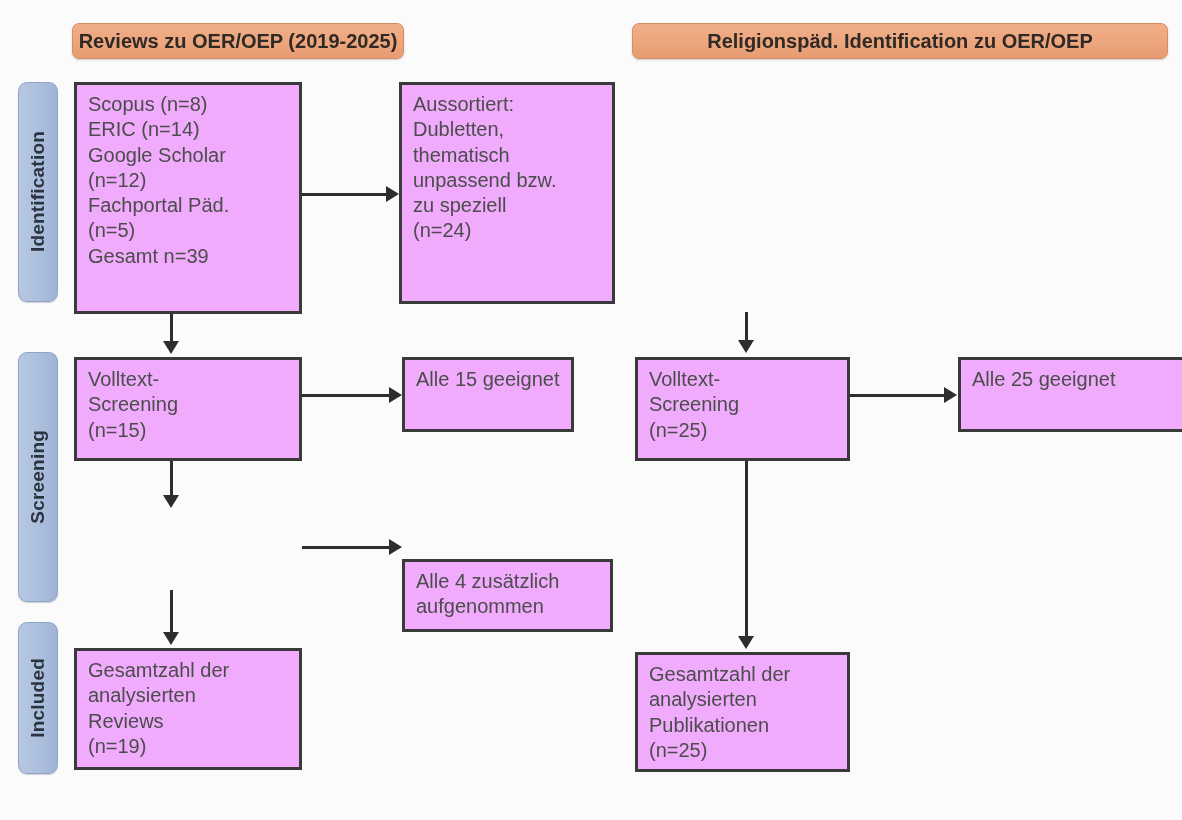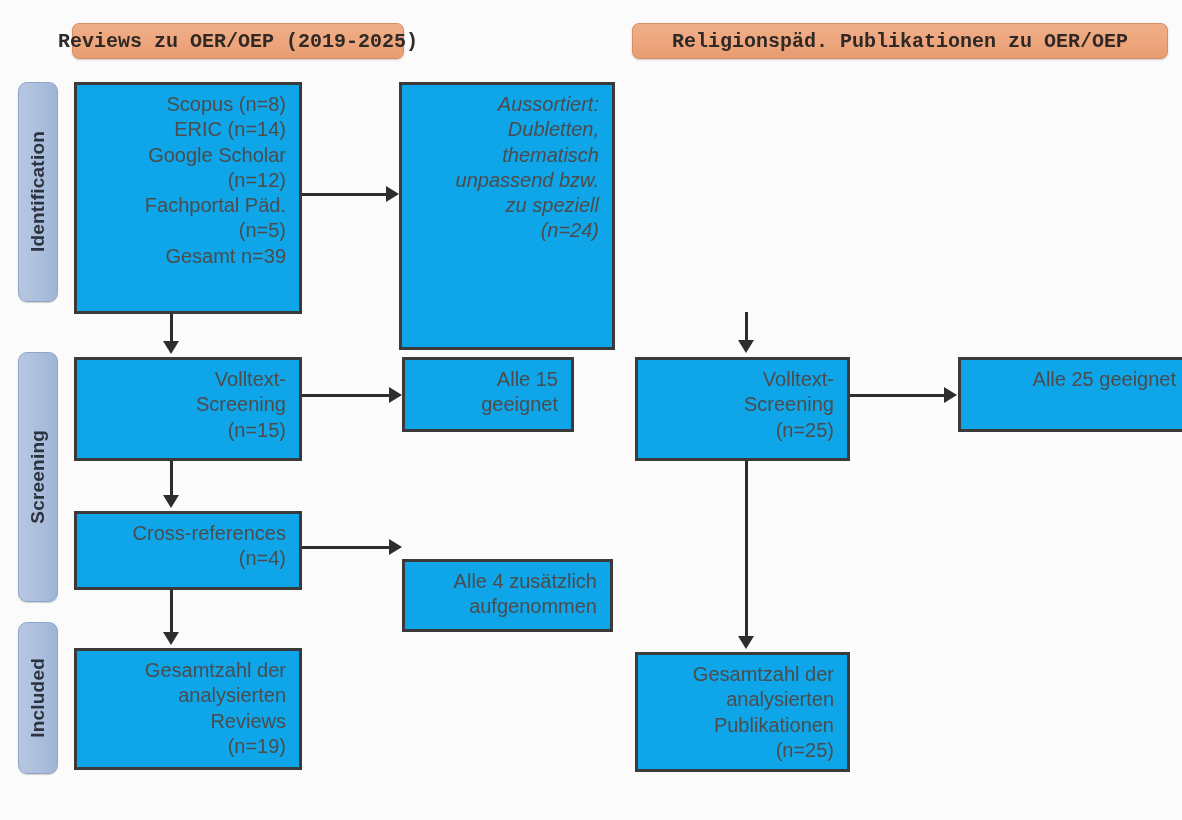--- a/index.html
+++ b/index.html
@@ -37,36 +37,34 @@
     position:absolute;
     background:linear-gradient(to bottom,#f0ae88 0%,#eda57c 60%,#e79b71 100%);
     border:1px solid #d98c63;
     border-radius:7px;
     box-shadow:0 1px 2px rgba(0,0,0,.2);
     display:flex;align-items:center;justify-content:center;
     color:#2f2a25;
     font-size:20px;
     font-weight:bold;
     white-space:nowrap;
-    font-family:Liberation Mono, monospace;
   }
 
   
   .box{
     position:absolute;
-    background:#0ea5e9;
+    background:#f0abfc;
     border:3px solid #3a3a3a;
     box-sizing:border-box;
-    padding:7px 13px 4px 11px;
+    padding:7px 6px 4px 11px;
     font-size:20px;
     line-height:1.265;
     color:#4c4c4c;
     overflow:hidden;
     white-space:pre-line;
-    text-align:right;
   }
 
   
   .ln{position:absolute;background:#2d2d2d;}
   .ln.h{height:3px;}
   .ln.v{width:3px;}
   .arrowhead{
     position:absolute;width:0;height:0;
   }
   .arrowhead.down{
@@ -92,32 +90,32 @@
     <span>Screening</span>
   </div>
   <div class="band" style="left:18px;top:622px;width:38px;height:150px;">
     <span>Included</span>
   </div>
 
   <div class="colhead" style="left:72px;top:23px;width:330px;height:34px;">
     <span>Reviews zu OER/OEP (2019-2025)</span>
   </div>
   <div class="colhead" style="left:632px;top:23px;width:534px;height:34px;">
-    <span>Religionspäd. Publikationen zu OER/OEP</span>
+    <span>Religionspäd. Identification zu OER/OEP</span>
   </div>
 
   <div class="box" style="left:74px;top:82px;width:228px;height:232px;">Scopus (n=8)
 ERIC (n=14)
 Google Scholar
 (n=12)
 Fachportal Päd.
 (n=5)
 Gesamt n=39</div>
 
-  <div class="box" style="left:399px;top:82px;width:216px;height:268px;font-style:italic;">Aussortiert:
+  <div class="box" style="left:399px;top:82px;width:216px;height:222px;">Aussortiert:
 Dubletten,
 thematisch
 unpassend bzw.
 zu speziell
 (n=24)</div>
 
   <div class="ln v" style="left:330px;top:196px;height:3px;width:0;"></div>
   <div class="ln h" style="left:302px;top:193px;width:84px;"></div>
   <div class="arrowhead right" style="left:386px;top:186px;"></div>
 
@@ -129,22 +127,20 @@
 (n=15)</div>
 
   <div class="box" style="left:402px;top:357px;width:172px;height:75px;">Alle 15 geeignet</div>
 
   <div class="ln h" style="left:302px;top:394px;width:88px;"></div>
   <div class="arrowhead right" style="left:389px;top:387px;"></div>
 
   <div class="ln v" style="left:170px;top:461px;height:38px;"></div>
   <div class="arrowhead down" style="left:163px;top:495px;"></div>
 
-  <div class="box" style="left:74px;top:511px;width:228px;height:79px;">Cross-references
-(n=4)</div>
 
   <div class="box" style="left:402px;top:511px;width:211px;height:73px;margin-top:48px;">Alle 4 zusätzlich
 aufgenommen</div>
 
   <div class="ln h" style="left:302px;top:546px;width:88px;"></div>
   <div class="arrowhead right" style="left:389px;top:539px;"></div>
 
   <div class="ln v" style="left:170px;top:590px;height:46px;"></div>
   <div class="arrowhead down" style="left:163px;top:632px;"></div>
 

